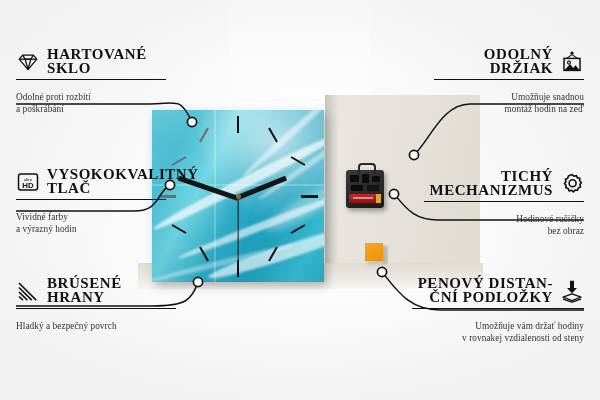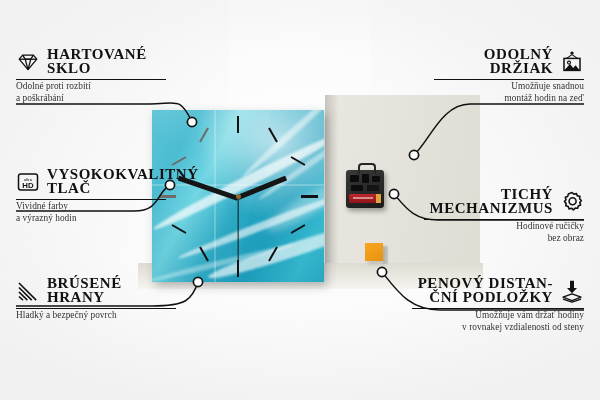--- a/index.html
+++ b/index.html
@@ -108,35 +108,35 @@
   .feat{position:absolute;}
   .feat .head{display:flex;align-items:center;gap:7px;}
   .feat .title{
     font-family:"Liberation Serif", serif;
     font-weight:700;font-size:15px;line-height:13.5px;
     letter-spacing:.55px;color:#111;text-transform:uppercase;
   }
   .feat .rule{height:1.4px;background:#111;margin-top:4px;}
   .feat .sub{
     font-family:"Liberation Serif", serif;
-    font-size:9.3px;line-height:11.6px;color:#333;margin-top:1px;letter-spacing:.05px;
+    font-size:9.3px;line-height:11.6px;color:#333;margin-top:12px;letter-spacing:.05px;
   }
   .feat.left .head{justify-content:flex-start;}
   .feat.left .title,.feat.left .sub{text-align:left;}
   .feat.right .head{justify-content:flex-end;align-items:center;}
   .feat.right .title,.feat.right .sub{text-align:right;}
   .icon{width:24px;height:24px;flex:0 0 24px;display:block;}
   .icon svg{display:block;}
 
   
   #feat-glass{left:16px;top:48px;width:150px;}
   #feat-print{left:16px;top:168px;width:150px;}
   #feat-edges{left:16px;top:277px;width:160px;}
   #feat-holder{left:434px;top:48px;width:150px;}
-  #feat-mech{left:424px;top:188px;width:160px;}
+  #feat-mech{left:424px;top:170px;width:160px;}
   #feat-foam{left:412px;top:277px;width:172px;}
 </style>
 </head>
 <body>
 
 <div id="stage">
 
   <div class="bg-grad"></div>
   <div class="bg-corner-l"></div>
   <div class="bg-corner-r"></div>

